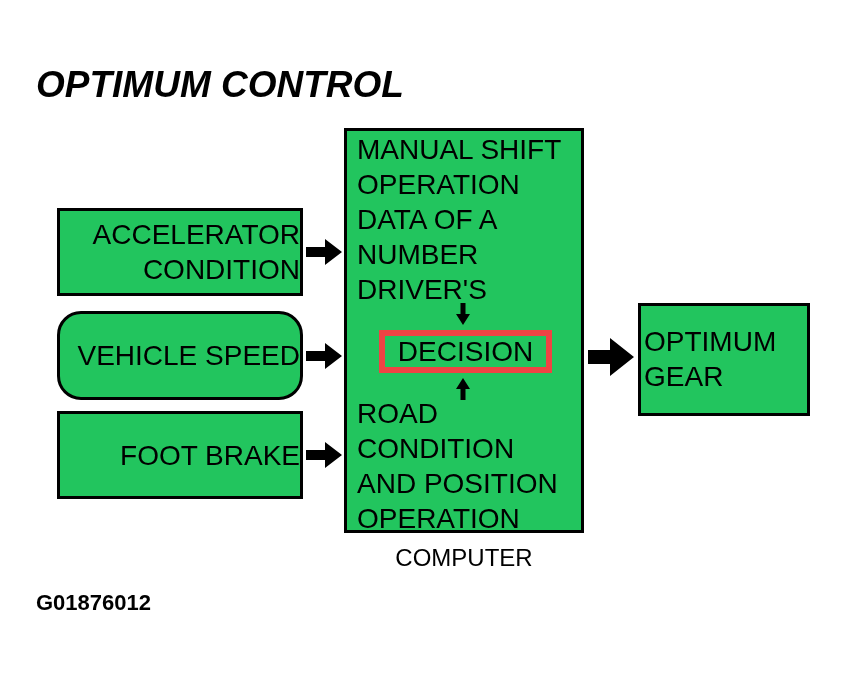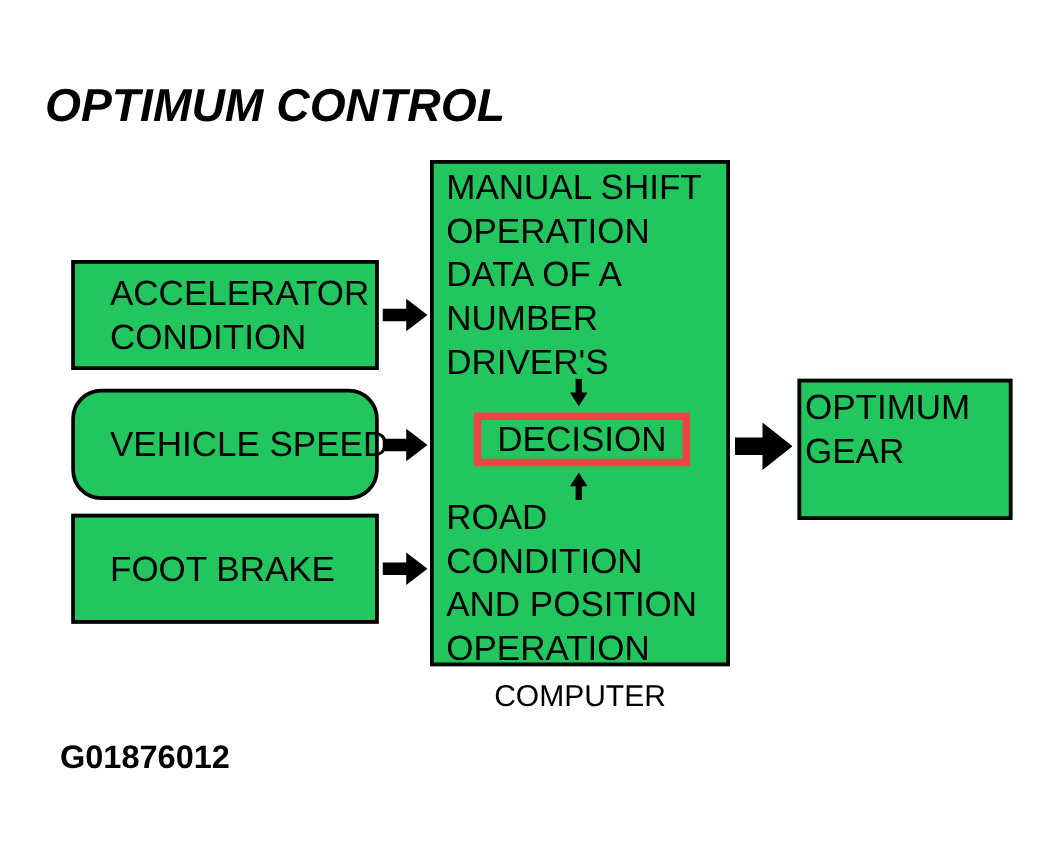--- a/index.html
+++ b/index.html
@@ -29,21 +29,22 @@
   .box {
     position: absolute;
     box-sizing: border-box;
     border: 3px solid #000000;
     background: #22c55e;
   }
   .input-box {
     display: flex;
     flex-direction: column;
     justify-content: center;
-    padding-left: 28px;
+    padding-left: 4px;
+    text-align: right;
   }
   .line {
     font-size: 28px;
     line-height: 35px;
     white-space: nowrap;
   }
   .computer-box {
     left: 344px;
     top: 128px;
     width: 240px;
@@ -84,31 +85,30 @@
   }
   .output-box {
     left: 638px;
     top: 303px;
     width: 172px;
     height: 113px;
     display: flex;
     flex-direction: column;
     justify-content: flex-start;
     padding-left: 3px;
-    padding-top: 2px;
+    padding-top: 18px;
   }
   .figure-code {
     position: absolute;
     left: 36px;
     top: 592px;
-    font-size: 26px;
+    font-size: 22px;
     font-weight: bold;
     line-height: 1;
     white-space: nowrap;
-    margin-left: 12px;
   }
   .arrow { position: absolute; display: block; }
   .arrow polygon { fill: #000000; stroke: none; }
   .arrow-in-1 { left: 306px; top: 239px; }
   .arrow-in-2 { left: 306px; top: 343px; }
   .arrow-in-3 { left: 306px; top: 442px; }
   .arrow-decision-down { left: 109px; top: 172px; }
   .arrow-decision-up   { left: 109px; top: 247px; }
   .arrow-out { left: 588px; top: 338px; }
 </style>

